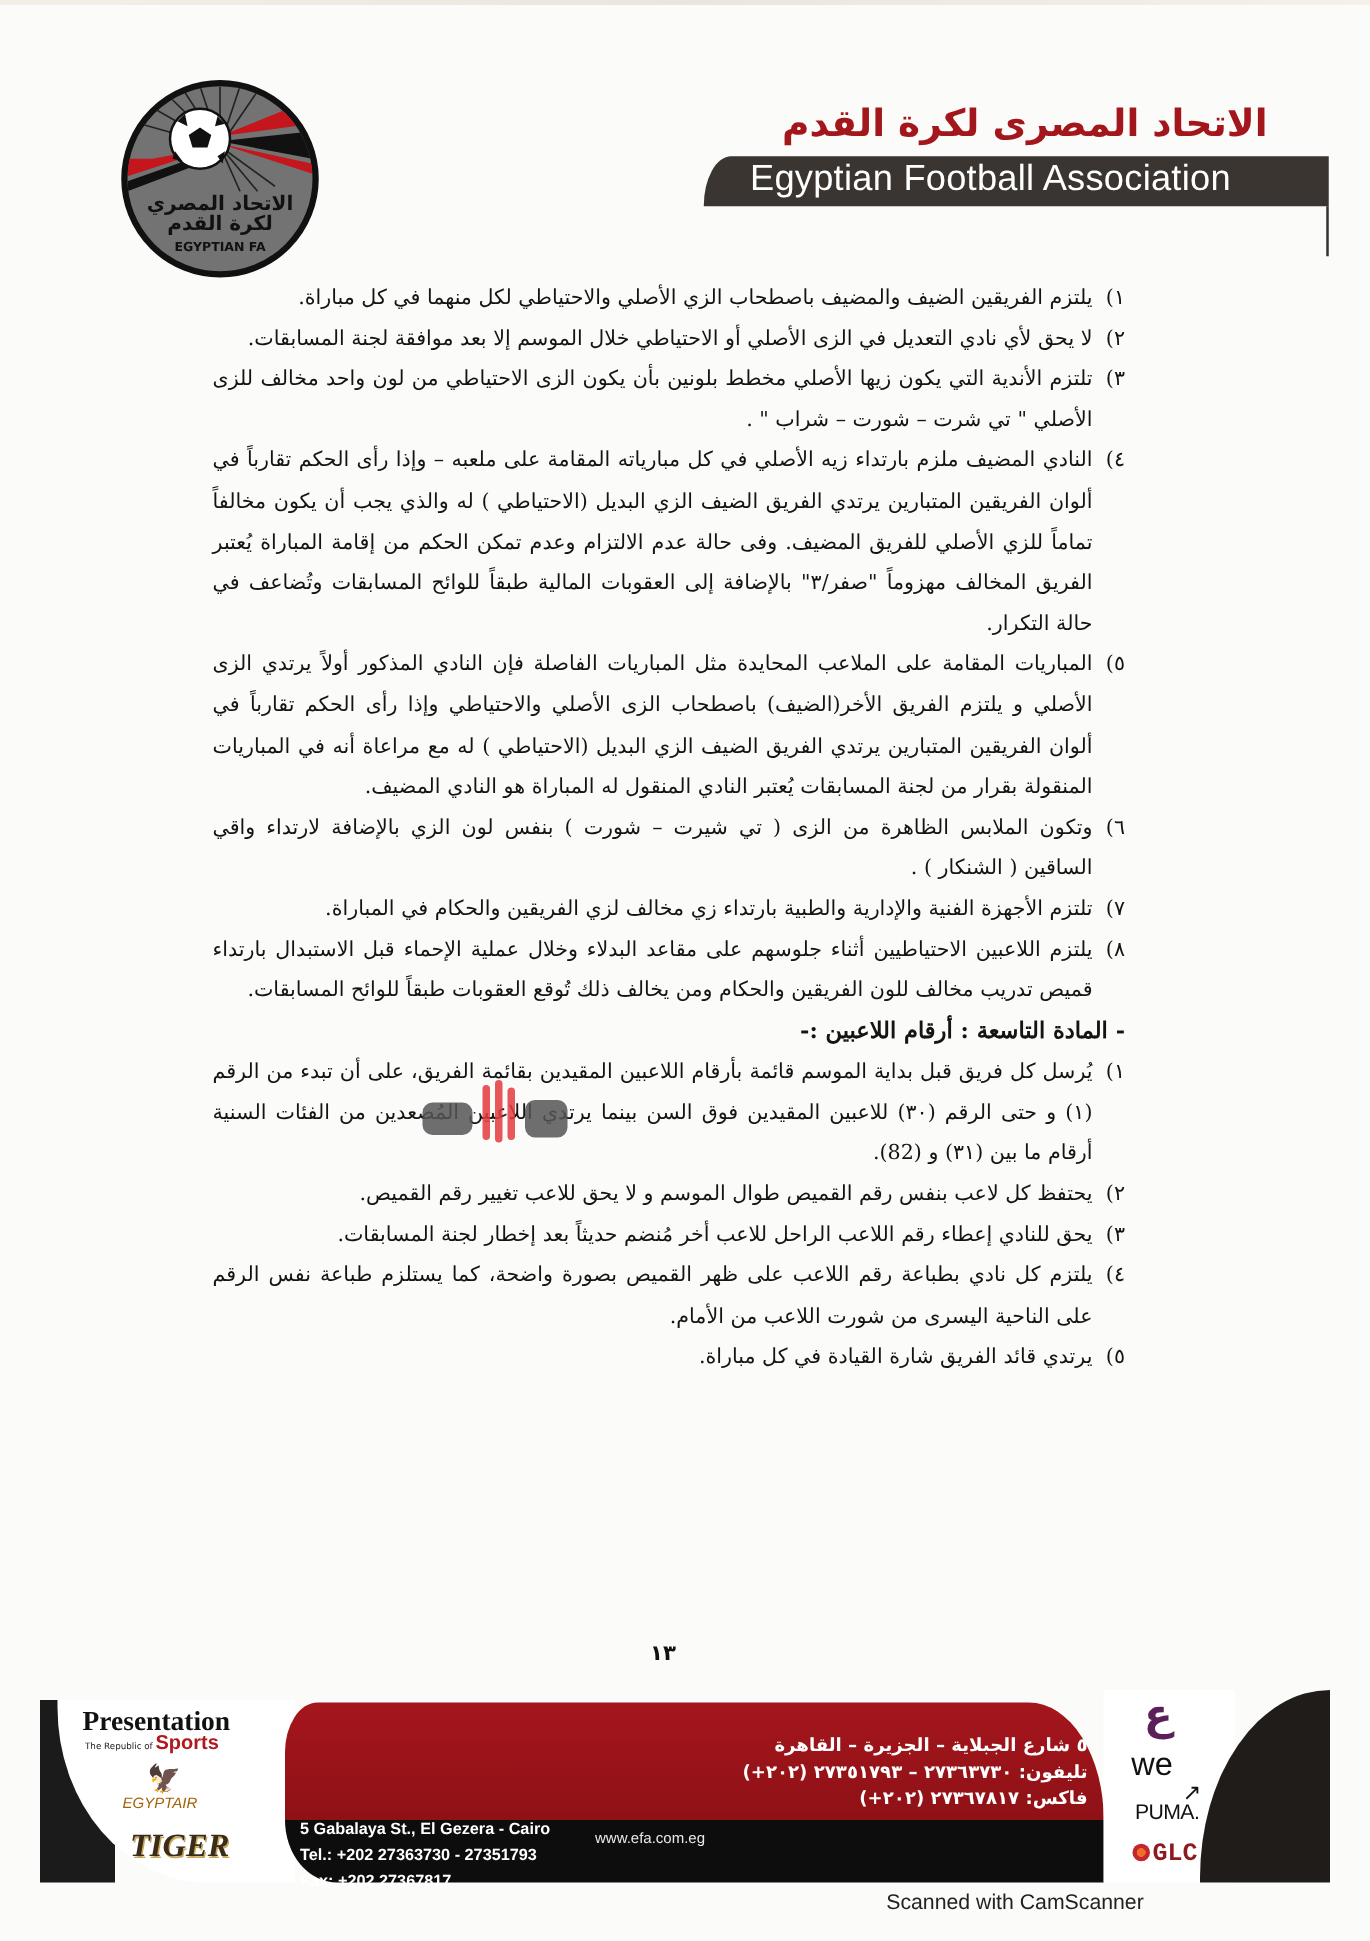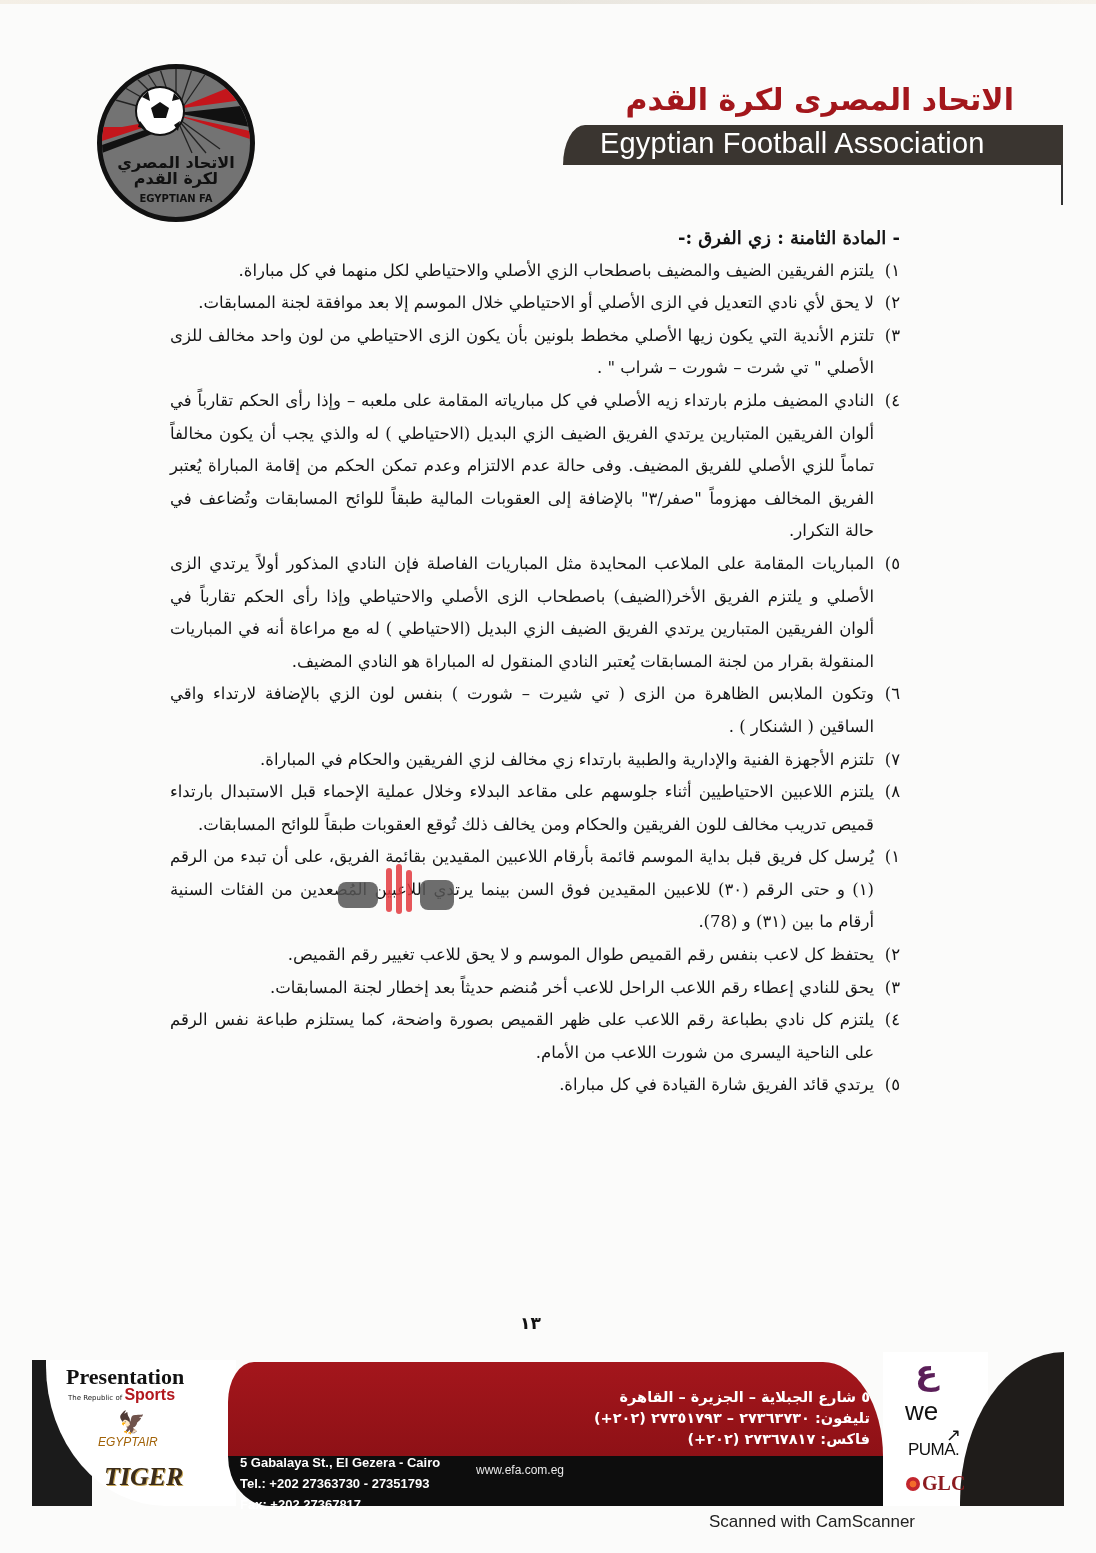--- a/index.html
+++ b/index.html
@@ -43,21 +43,21 @@
   .sp-tagline { position:absolute; left:68px; top:1386px; font-size:7px; color:#222; }
   .sp-tagline b { color:#b2171d; font-size:16px; font-family:Liberation Sans, sans-serif; }
   .sp-egyptair { position:absolute; left:98px; top:1435px; font-family:"Liberation Sans", sans-serif; font-weight:normal; font-style:italic; font-size:12px; color:#a16207; }
   .sp-egyptair-icon { position:absolute; left:118px; top:1410px; font-size:22px; color:#222; }
   .sp-tiger { position:absolute; left:104px; top:1462px; font-family:"Liberation Serif", serif; font-weight:bold; font-style:italic; font-size:26px; color:#3b2c1a; text-shadow:1px 1px 0 #c8a85a; }
 
   .sp-we-icon { position:absolute; left:915px; top:1352px; font-size:34px; color:#5b1f59; font-weight:bold; }
   .sp-we { position:absolute; left:905px; top:1396px; font-family:"Liberation Sans", sans-serif; font-size:26px; color:#111; }
   .sp-puma { position:absolute; left:908px; top:1440px; font-family:"Liberation Sans", sans-serif; font-weight:normal; font-size:17px; color:#111; letter-spacing:-0.5px; }
   .sp-puma-cat { position:absolute; left:946px; top:1424px; font-size:18px; color:#111; }
-  .sp-glc { position:absolute; left:906px; top:1472px; font-family:Liberation Serif, serif; font-weight:bold; font-size:20px; color:#8c1a1f; }
+  .sp-glc { position:absolute; left:906px; top:1472px; font-family:Liberation Mono, monospace; font-weight:bold; font-size:20px; color:#8c1a1f; }
   .sp-glc .dot { display:inline-block; width:14px; height:14px; border-radius:50%; background:radial-gradient(circle,#f26b2a 35%,#c2262e 36%); vertical-align:-1px; margin-right:2px; }
 
   .scanned { position:absolute; left:709px; top:1512px; font-family:"Liberation Sans", sans-serif; font-size:17px; color:#222; }
   .top-smudge { position:absolute; left:0; top:0; width:1096px; height:4px; background:linear-gradient(90deg,#f4efe6,#e9e6df,#f5f1ea); }
 </style>
 </head>
 <body>
 
 <div class="top-smudge"></div>
 
@@ -95,21 +95,20 @@
   <div class="logo-en">EGYPTIAN FA</div>
 </div>
 
 <div class="title-ar">الاتحاد المصرى لكرة القدم</div>
 <div class="title-bar"></div>
 <div class="title-en">Egyptian Football Association</div>
 <div class="right-line"></div>
 
 <div class="content">
   <div>
-    <div class="heading">- المادة الثامنة : زي الفرق :-</div>
     <div class="item">
         <span class="num">١)</span>
         <p class="p">يلتزم الفريقين الضيف والمضيف باصطحاب الزي الأصلي والاحتياطي لكل منهما في كل مباراة.</p>
       </div>
     <div class="item">
         <span class="num">٢)</span>
         <p class="p">لا يحق لأي نادي التعديل في الزى الأصلي أو الاحتياطي خلال الموسم إلا بعد موافقة لجنة المسابقات.</p>
       </div>
     <div class="item">
         <span class="num">٣)</span>
@@ -130,23 +129,24 @@
     <div class="item">
         <span class="num">٧)</span>
         <p class="p">تلتزم الأجهزة الفنية والإدارية والطبية بارتداء زي مخالف لزي الفريقين والحكام في المباراة.</p>
       </div>
     <div class="item">
         <span class="num">٨)</span>
         <p class="p">يلتزم اللاعبين الاحتياطيين أثناء جلوسهم على مقاعد البدلاء وخلال عملية الإحماء قبل الاستبدال بارتداء قميص تدريب مخالف للون الفريقين والحكام ومن يخالف ذلك تُوقع العقوبات طبقاً للوائح المسابقات.</p>
       </div>
   </div>
   <div>
+    <div class="heading">- المادة التاسعة : أرقام اللاعبين :-</div>
     <div class="item">
         <span class="num">١)</span>
-        <p class="p">يُرسل كل فريق قبل بداية الموسم قائمة بأرقام اللاعبين المقيدين بقائمة الفريق، على أن تبدء من الرقم (١) و حتى الرقم (٣٠) للاعبين المقيدين فوق السن بينما يرتدي اللاعبين المُصعدين من الفئات السنية أرقام ما بين (٣١) و (78).</p>
+        <p class="p">يُرسل كل فريق قبل بداية الموسم قائمة بأرقام اللاعبين المقيدين بقائمة الفريق، على أن تبدء من الرقم (١) و حتى الرقم (٣٠) للاعبين المقيدين فوق السن بينما يرتدي اللاعبين المُصعدين من الفئات السنية أرقام ما بين (٣١) و (82).</p>
       </div>
     <div class="item">
         <span class="num">٢)</span>
         <p class="p">يحتفظ كل لاعب بنفس رقم القميص طوال الموسم و لا يحق للاعب تغيير رقم القميص.</p>
       </div>
     <div class="item">
         <span class="num">٣)</span>
         <p class="p">يحق للنادي إعطاء رقم اللاعب الراحل للاعب أخر مُنضم حديثاً بعد إخطار لجنة المسابقات.</p>
       </div>
     <div class="item">

